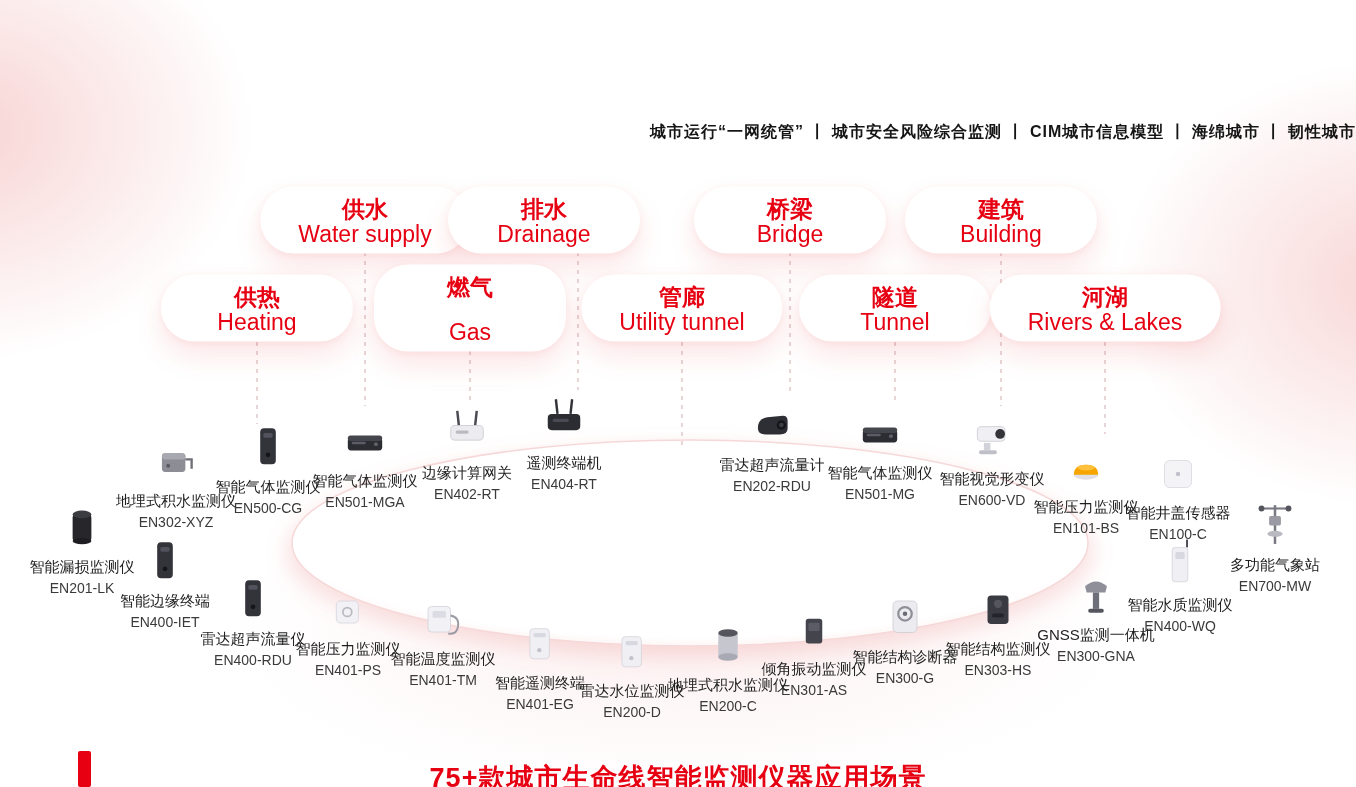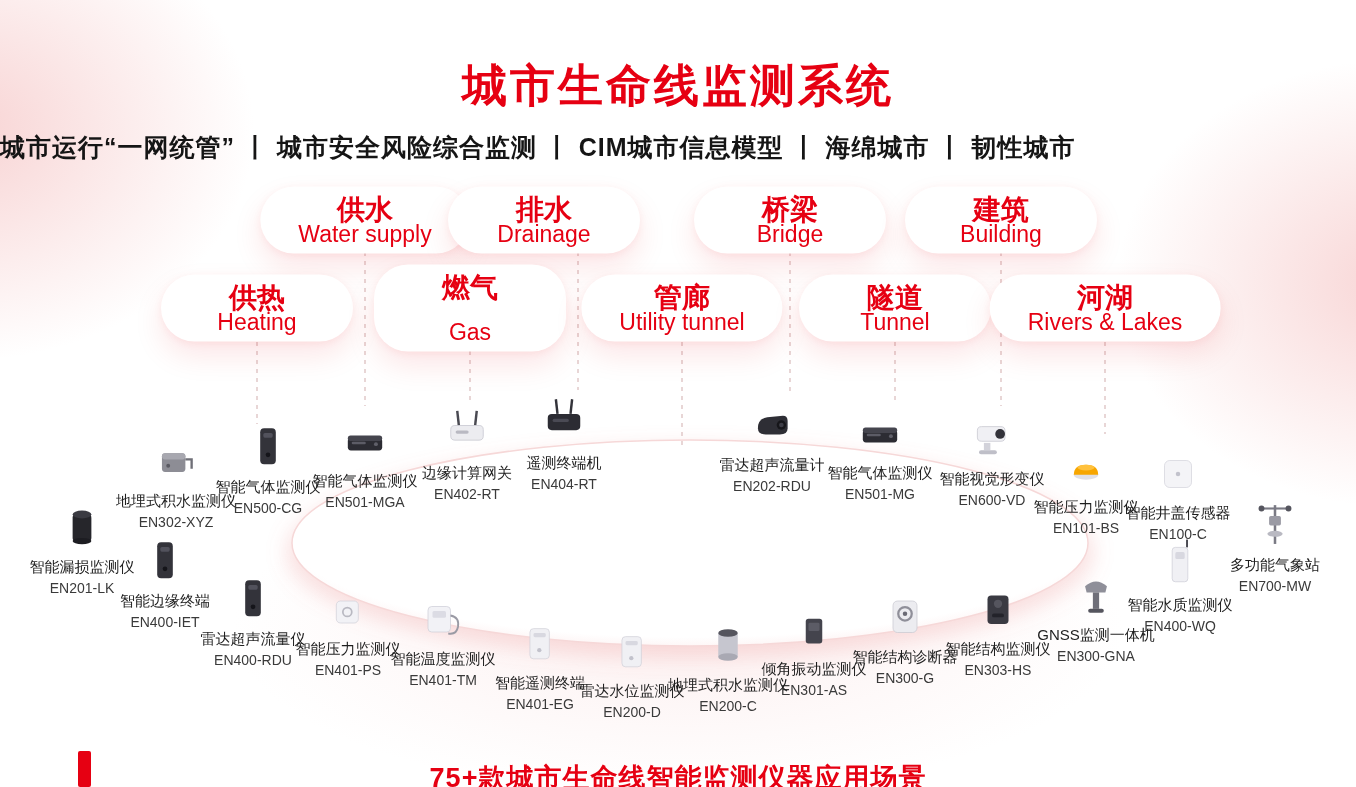--- a/index.html
+++ b/index.html
@@ -7,49 +7,48 @@
     position:relative;width:1356px;height:787px;overflow:hidden;
     font-family:"Liberation Sans","DejaVu Sans",sans-serif;
     background:
       radial-gradient(420px 330px at -40px 130px, rgba(246,200,200,.80), rgba(246,200,200,0) 70%),
       radial-gradient(400px 320px at 103% 36%, rgba(246,200,200,.75), rgba(246,200,200,0) 70%),
       radial-gradient(620px 230px at 50% 80%, rgba(250,228,228,.55), rgba(250,228,228,0) 72%),
       #ffffff;
   }
   .title{position:absolute;top:26px;left:0;width:100%;text-align:center;
     font-size:45px;font-weight:800;letter-spacing:3px;color:var(--accent,#e60012);}
-  .subtitle{position:absolute;top:106px;left:0;width:100%;text-align:left;
-    font-size:25px;font-weight:600;letter-spacing:1px;color:#151515;}
+  .subtitle{position:absolute;top:106px;left:0;width:100%;text-align:right;
+    font-size:16px;font-weight:600;letter-spacing:1px;color:#151515;}
   .footer{position:absolute;top:733px;left:0;width:100%;text-align:center;
     font-size:27px;font-weight:700;letter-spacing:1px;color:var(--accent,#e60012);}
   .scene-svg{position:absolute;left:0;top:0;pointer-events:none;}
   #connector-lines line{stroke:#dcc0c0;stroke-width:1.3;stroke-dasharray:4 5;}
   .pill{
     position:absolute;transform:translate(-50%,-50%);
     display:flex;flex-direction:column;align-items:center;justify-content:center;
     background:#fff;border-radius:34px;padding:9px 38px;min-width:116px;text-align:center;
     box-shadow:0 14px 30px rgba(230,0,18,.10),0 2px 8px rgba(230,0,18,.06);
   }
-  .pill-zh{font-size:28px;font-weight:700;color:var(--accent,#e60012);line-height:27px;white-space:nowrap;}
+  .pill-zh{font-size:23px;font-weight:700;color:var(--accent,#e60012);line-height:27px;white-space:nowrap;}
   .pill-en{font-size:23px;font-weight:400;color:var(--accent,#e60012);line-height:22px;white-space:nowrap;}
   .device{position:absolute;width:156px;transform:translateX(-50%);
     display:flex;flex-direction:column;align-items:center;text-align:center;}
   .dicon{height:54px;display:flex;align-items:flex-end;justify-content:center;}
   .dicon svg{display:block;}
   .dname{font-size:15px;font-weight:500;color:#1e1e1e;line-height:19px;margin-top:5px;white-space:nowrap;}
   .dmodel{font-size:14px;font-weight:400;color:#3a3a3a;line-height:18px;margin-top:3px;white-space:nowrap;}
   .corner-bar{position:absolute;left:78px;top:751px;width:13px;height:36px;
     background:var(--accent,#e60012);border-radius:2px;}
 </style>
 </head>
 <body>
 
 <div class="stage">
 
-  <h1 class="title">城市生命线监测系统</h1>
   <p class="subtitle">城市运行“一网统管” 丨 城市安全风险综合监测 丨 CIM城市信息模型 丨 海绵城市 丨 韧性城市</p>
 
   <svg class="scene-svg" width="1356" height="787">
     <defs>
       <filter id="soft" x="-30%" y="-30%" width="160%" height="160%">
         <feGaussianBlur stdDeviation="10"></feGaussianBlur>
       </filter>
       <radialGradient id="eg" cx="50%" cy="45%" r="65%">
         <stop offset="0%" stop-color="#ffffff"></stop>
         <stop offset="78%" stop-color="#ffffff"></stop>

